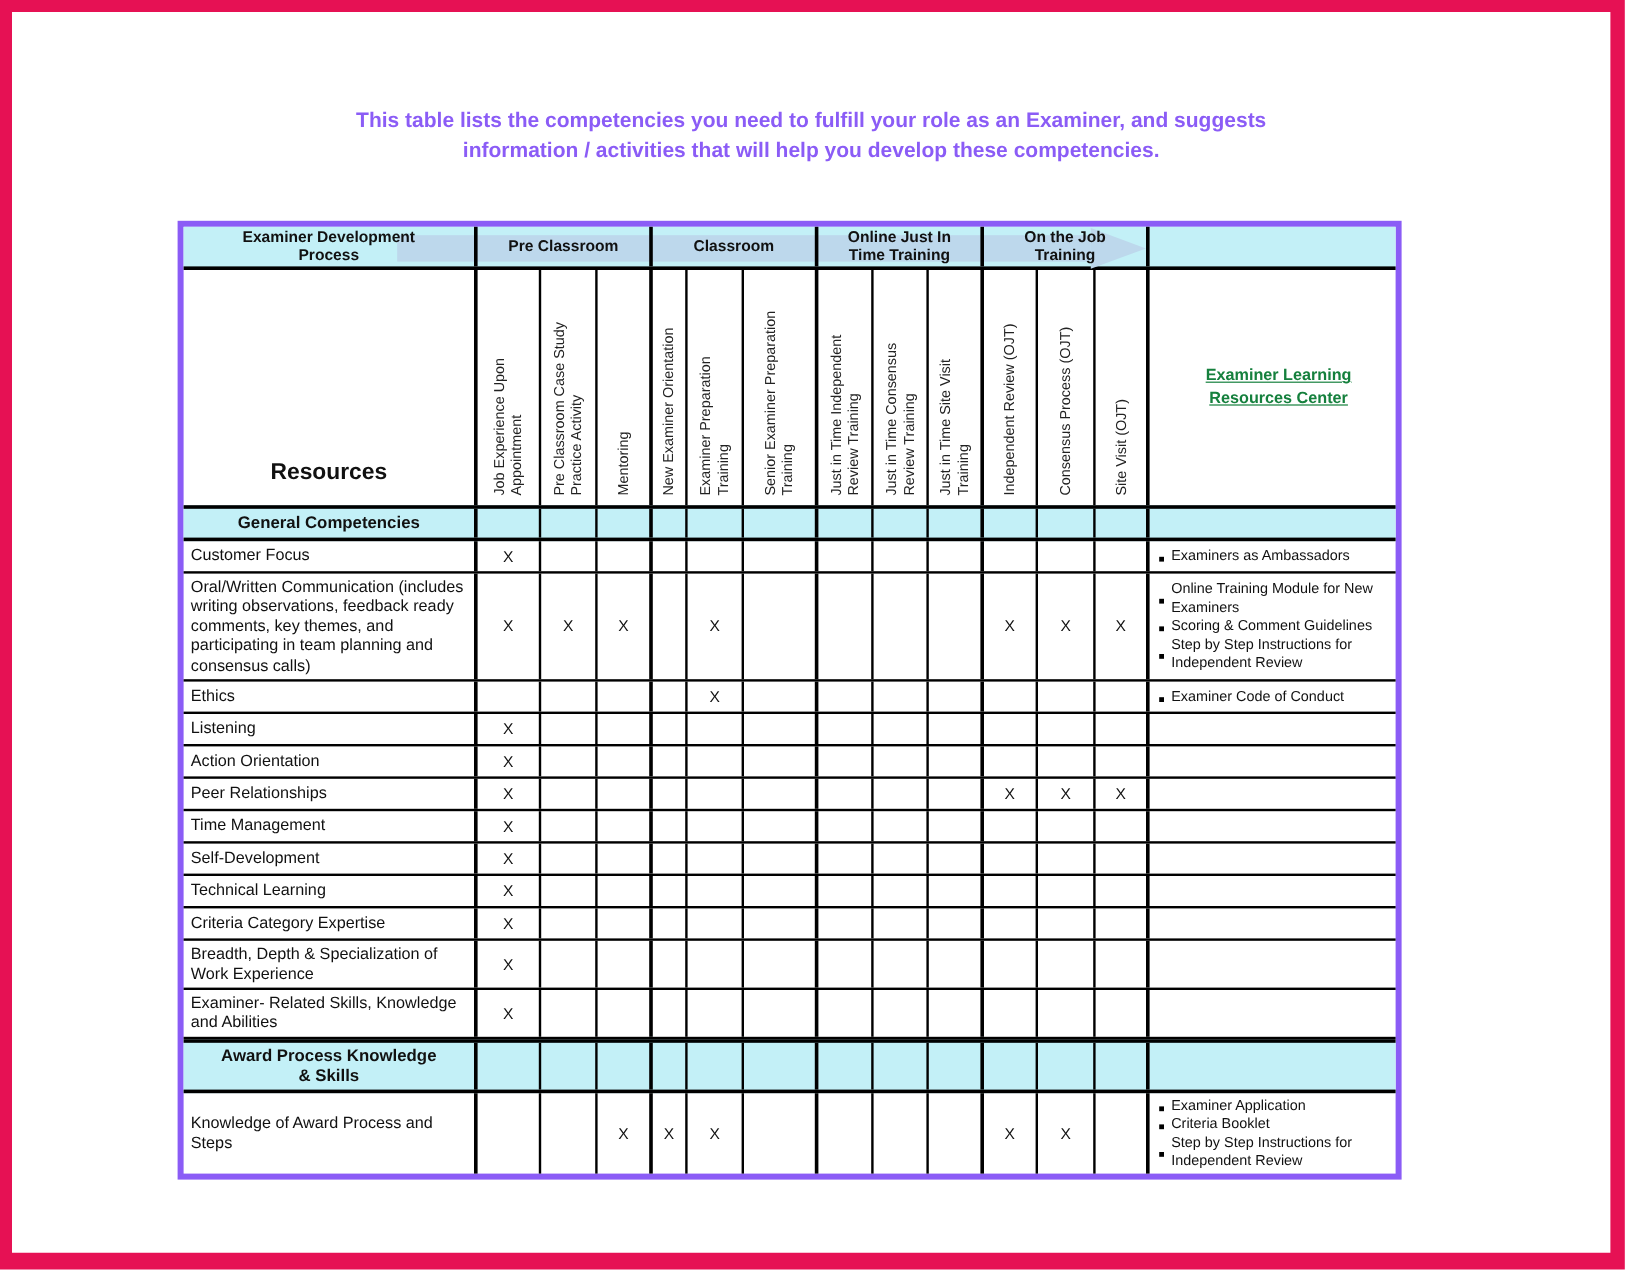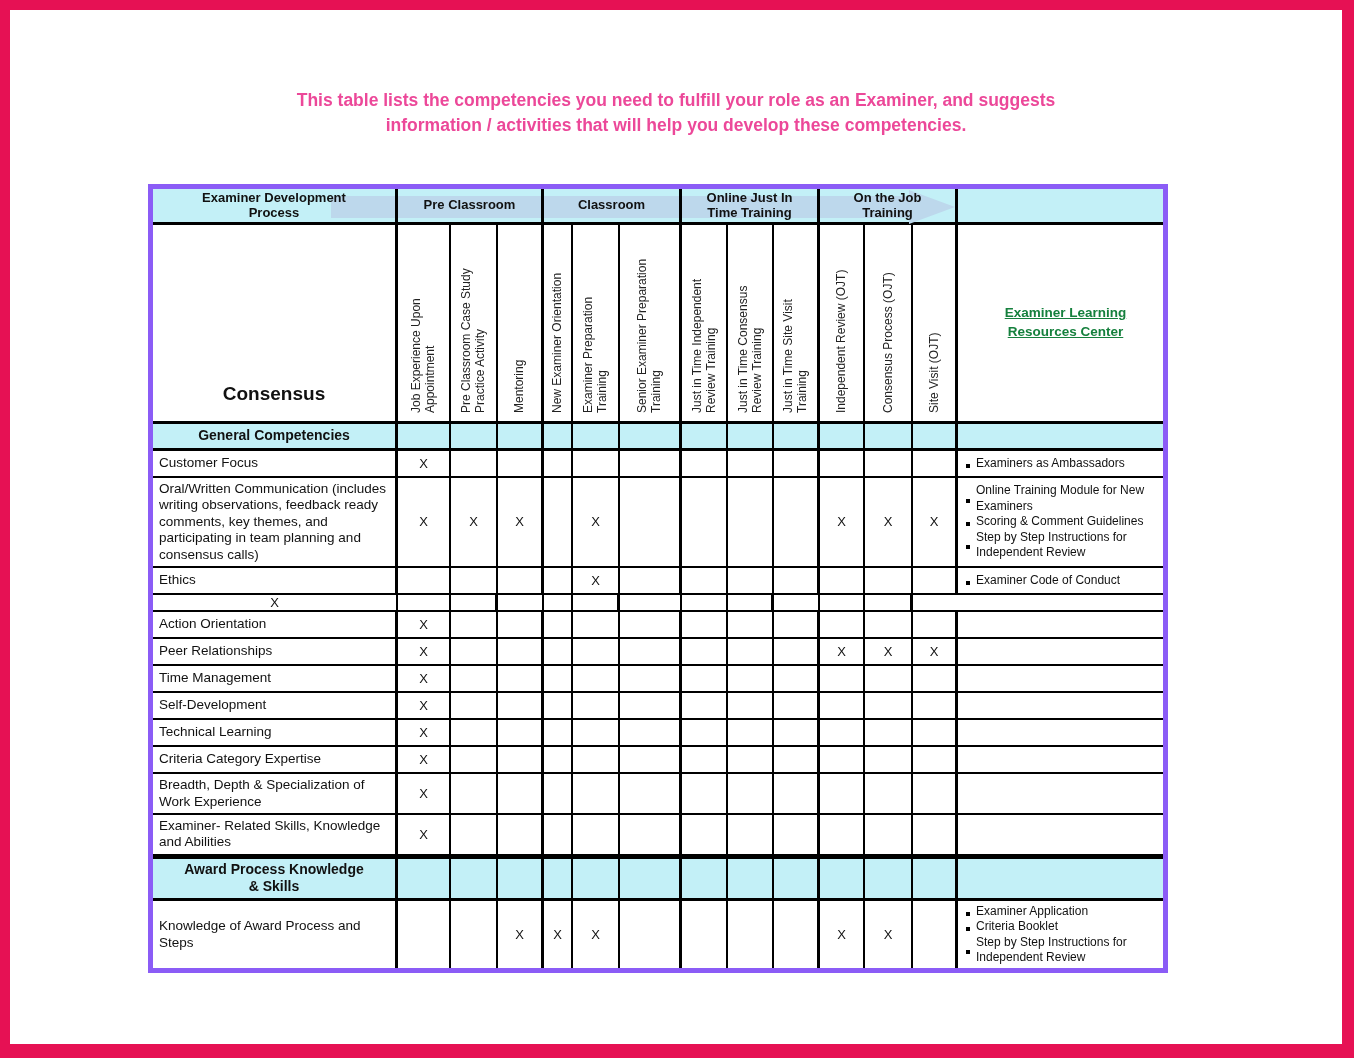--- a/index.html
+++ b/index.html
@@ -14,21 +14,21 @@
     color:#111;
   }
   .title {
     margin:78px auto 0;
     max-width:1000px;
     text-align:center;
     font-size:17.5px;
     font-weight:700;
     line-height:1.42;
     white-space:pre-line;
-    color:#ec4899;
+    color:#8b5cf6;
   }
   
   .tbl {
     --cols:245px 53px 47px 46px 29px 47px 62px 46px 46px 46px 45px 48px 45px 215px;
     --bcols:245px 146px 138px 138px 138px 215px;
     margin:46px 0 0 138px;
     width:1020px;
     border:5px solid #8b5cf6;
     background:#fff;
   }
@@ -86,21 +86,21 @@
     <div class="cell hr bandcell">Pre Classroom</div>
     <div class="cell hr bandcell">Classroom</div>
     <div class="cell hr bandcell">Online Just In
 Time Training</div>
     <div class="cell hr bandcell">On the Job
 Training</div>
     <div class="cell bandcell"></div>
   </div>
 
   <div class="row headrow">
-    <div class="cell hr compheader">Consensus</div>
+    <div class="cell hr compheader">Resources</div>
     <div class="cell hcell">
         <div class="vtext">Job Experience Upon
 Appointment</div>
       </div>
     <div class="cell hcell">
         <div class="vtext">Pre Classroom Case Study
 Practice Activity</div>
       </div>
     <div class="cell hr hcell">
         <div class="vtext">Mentoring</div>
@@ -224,20 +224,21 @@
         <div class="cell mark"></div>
         <div class="cell mark hr"></div>
         <div class="cell res">
           <div class="res-item">
             <div class="sq"></div>
             <div class="txt">Examiner Code of Conduct</div>
           </div>
         </div>
       </div>
       <div class="row brow">
+        <div class="cell hr comp">Listening</div>
         <div class="cell mark">X</div>
         <div class="cell mark"></div>
         <div class="cell mark hr"></div>
         <div class="cell mark"></div>
         <div class="cell mark"></div>
         <div class="cell mark hr"></div>
         <div class="cell mark"></div>
         <div class="cell mark"></div>
         <div class="cell mark hr"></div>
         <div class="cell mark"></div>

